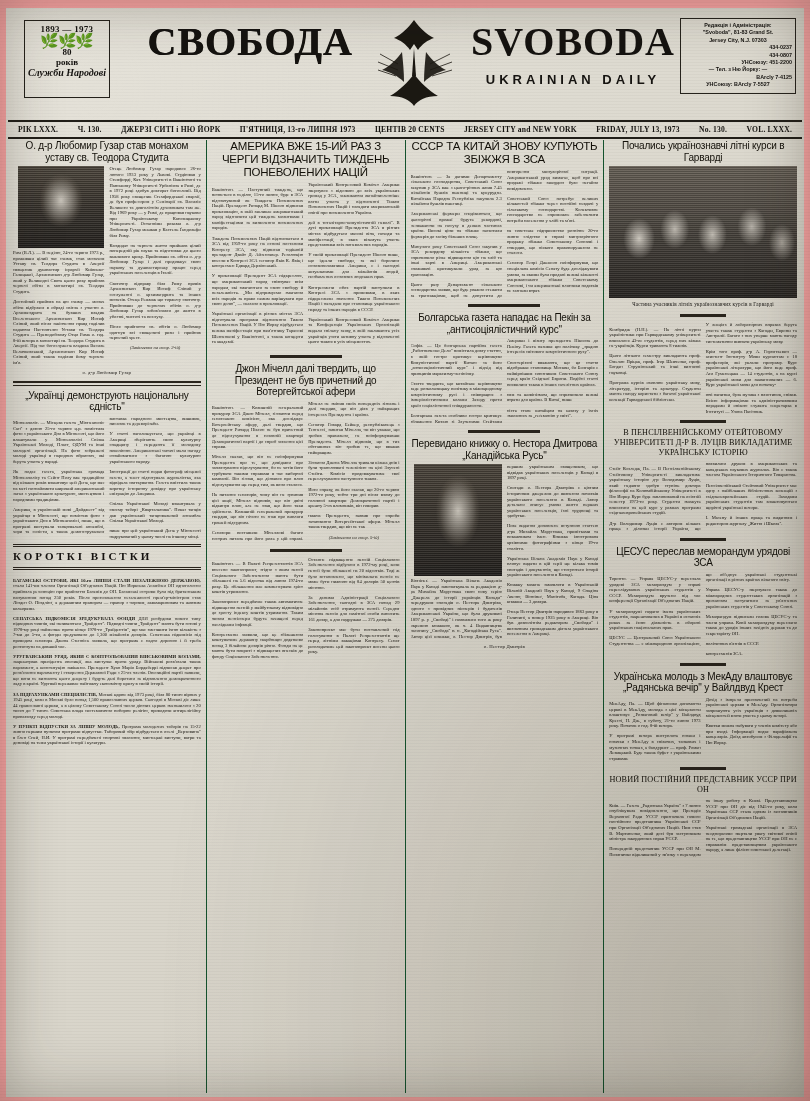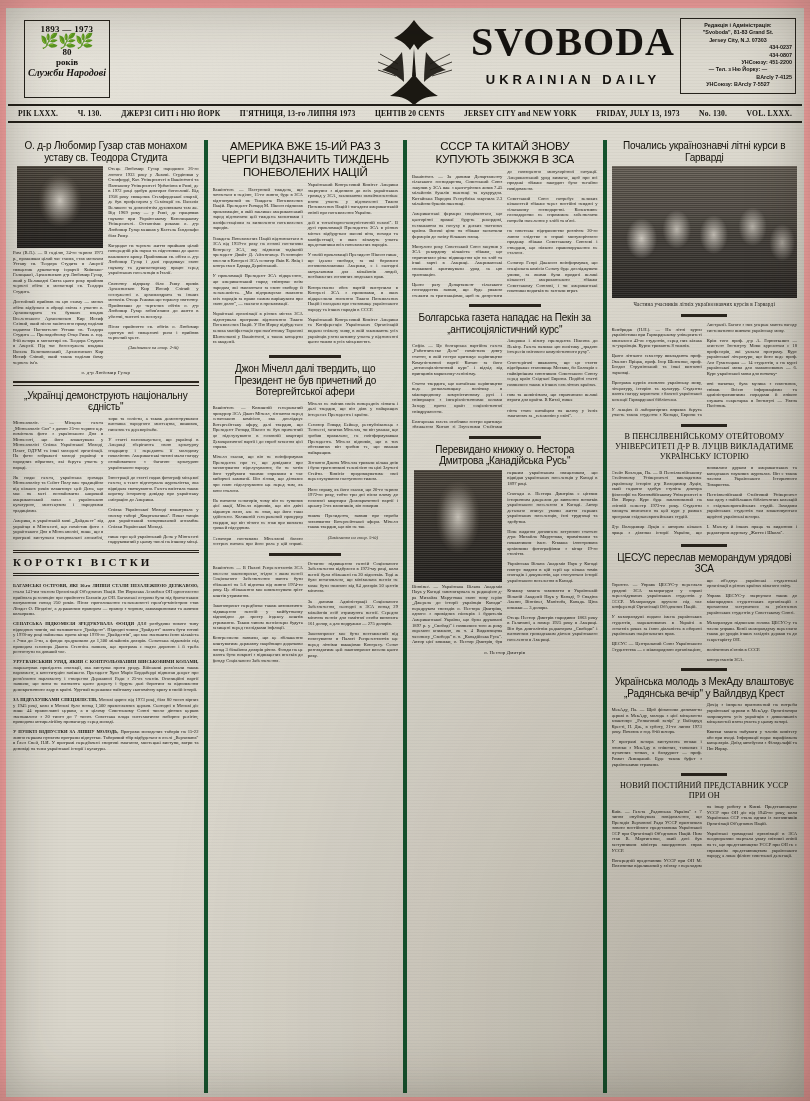--- a/index.html
+++ b/index.html
@@ -143,21 +143,21 @@
     font-size: 5.4px;
     line-height: 7.4px;
     font-weight: bold;
     text-align: center;
   }
   .contact-box .row-r { text-align: right; }
 
   
   .dateline {
     position: absolute;
-    left: 8px; right: 8px; top: 104px;
+    left: 8px; right: 8px; top: 120px;
     height: 15px;
     border-top: 2px solid #211e18;
     border-bottom: 2px solid #211e18;
     display: flex;
     align-items: center;
     font-family: "Liberation Serif", serif;
     font-weight: bold;
     font-size: 7.6px;
     letter-spacing: .2px;
     padding: 0 10px;
@@ -170,21 +170,21 @@
     position: absolute;
     left: 8px; right: 8px; top: 140px; bottom: 8px;
     display: flex;
   }
   .col {
     position: relative;
     flex: 1 1 0;
     padding: 0 5px;
     min-width: 0;
   }
-  .col + .col { border-left: 4px solid #14532d; }
+  .col + .col { border-left: 1px solid #14532d; }
 
   
   h2.hl {
     margin: 0 0 3px 0;
     font-family: "Liberation Sans", sans-serif;
     font-weight: normal;
     text-align: center;
     line-height: 11.5px;
     font-size: 10px;
     letter-spacing: -.2px;
@@ -304,20 +304,21 @@
   <div class="masthead">
 
     <div class="crest-box">
       <div class="years">1893 — 1973</div>
       <div class="wreath">🌿🌿🌿</div>
       <div class="n80">80</div>
       <div class="rokiv">років</div>
       <div class="motto">Служби Народові</div>
     </div>
 
+    <div class="title-ua">СВОБОДА</div>
 
     <div class="emblem">
       <svg viewBox="0 0 92 96" width="92" height="96">
         <g fill="#1b1812">
           <path d="M46 6 C40 14 34 20 26 24 C32 26 38 30 42 36 L46 30 L50 36 C54 30 60 26 66 24 C58 20 52 14 46 6 Z"></path>
           <path d="M46 34 L44 62 L48 62 Z"></path>
           <path d="M34 38 C28 46 22 52 14 56 C22 58 30 62 36 68 C36 58 35 48 34 38 Z" opacity=".92"></path>
           <path d="M58 38 C64 46 70 52 78 56 C70 58 62 62 56 68 C56 58 57 48 58 38 Z" opacity=".92"></path>
           <path d="M46 60 C40 68 32 76 22 82 C34 82 42 86 46 92 C50 86 58 82 70 82 C60 76 52 68 46 60 Z"></path>
         </g>

